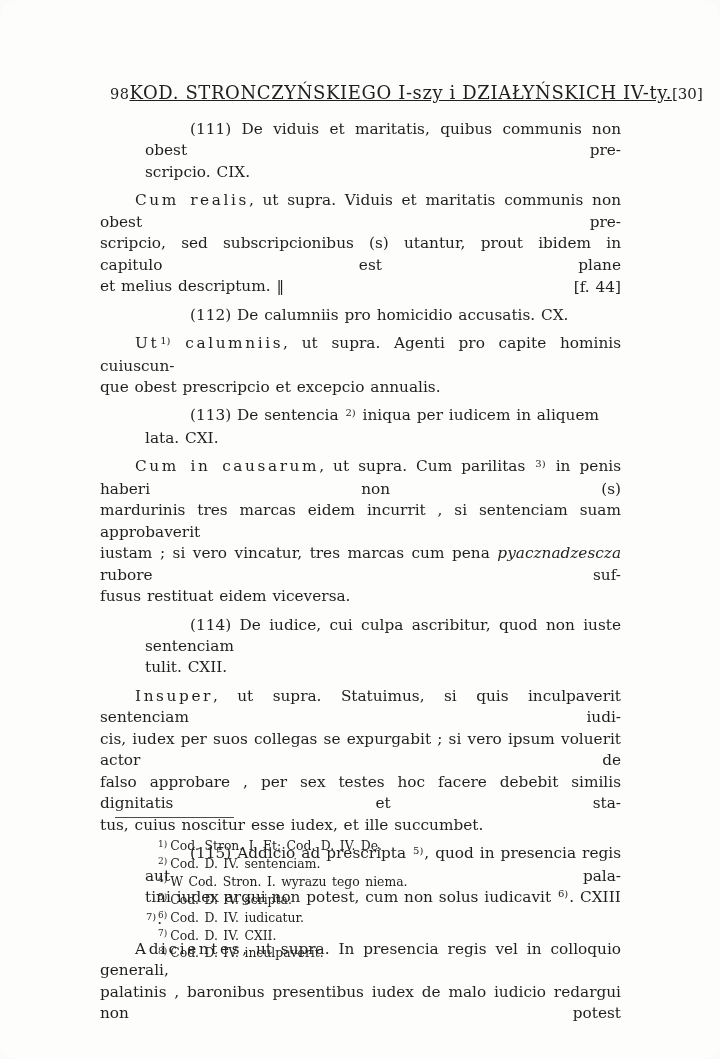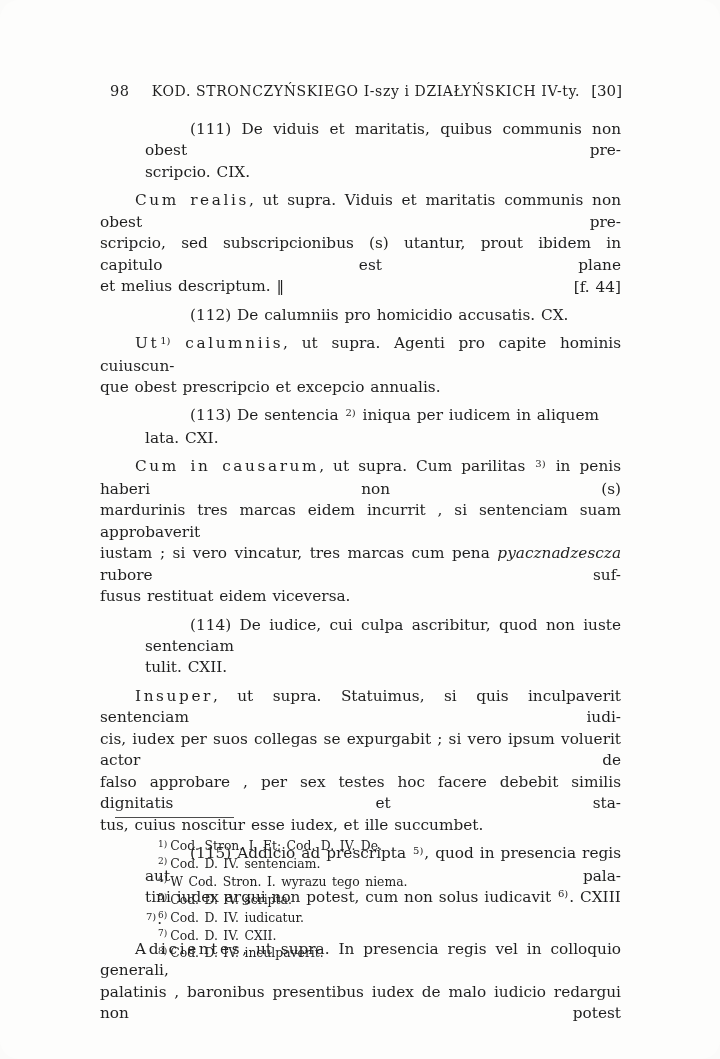--- a/index.html
+++ b/index.html
@@ -11,21 +11,21 @@
     -webkit-font-smoothing:antialiased;
   }
   .page{position:relative;width:720px;height:1059px;background:#fdfdfc;overflow:hidden;border-radius:19px;}
 
   
   .header{
     position:absolute;left:100px;top:82px;width:522px;
     display:flex;align-items:baseline;
   }
   .pageno{width:60px;font-size:14.5px;letter-spacing:.5px;padding-left:10px;}
-  .runtitle{flex:1;text-align:center;font-size:14px;letter-spacing:.6px;white-space:nowrap;}
+  .runtitle{flex:1;text-align:center;font-size:18px;letter-spacing:.6px;white-space:nowrap;text-decoration:underline;}
   .bracket{width:60px;text-align:right;font-size:15px;}
 
   
   .content{position:absolute;left:100px;top:119px;width:521px;}
   .block + .block{margin-top:7px;}
   .line{
     position:relative;
     font-size:15.3px;
     line-height:21.45px;
     text-align:left;

